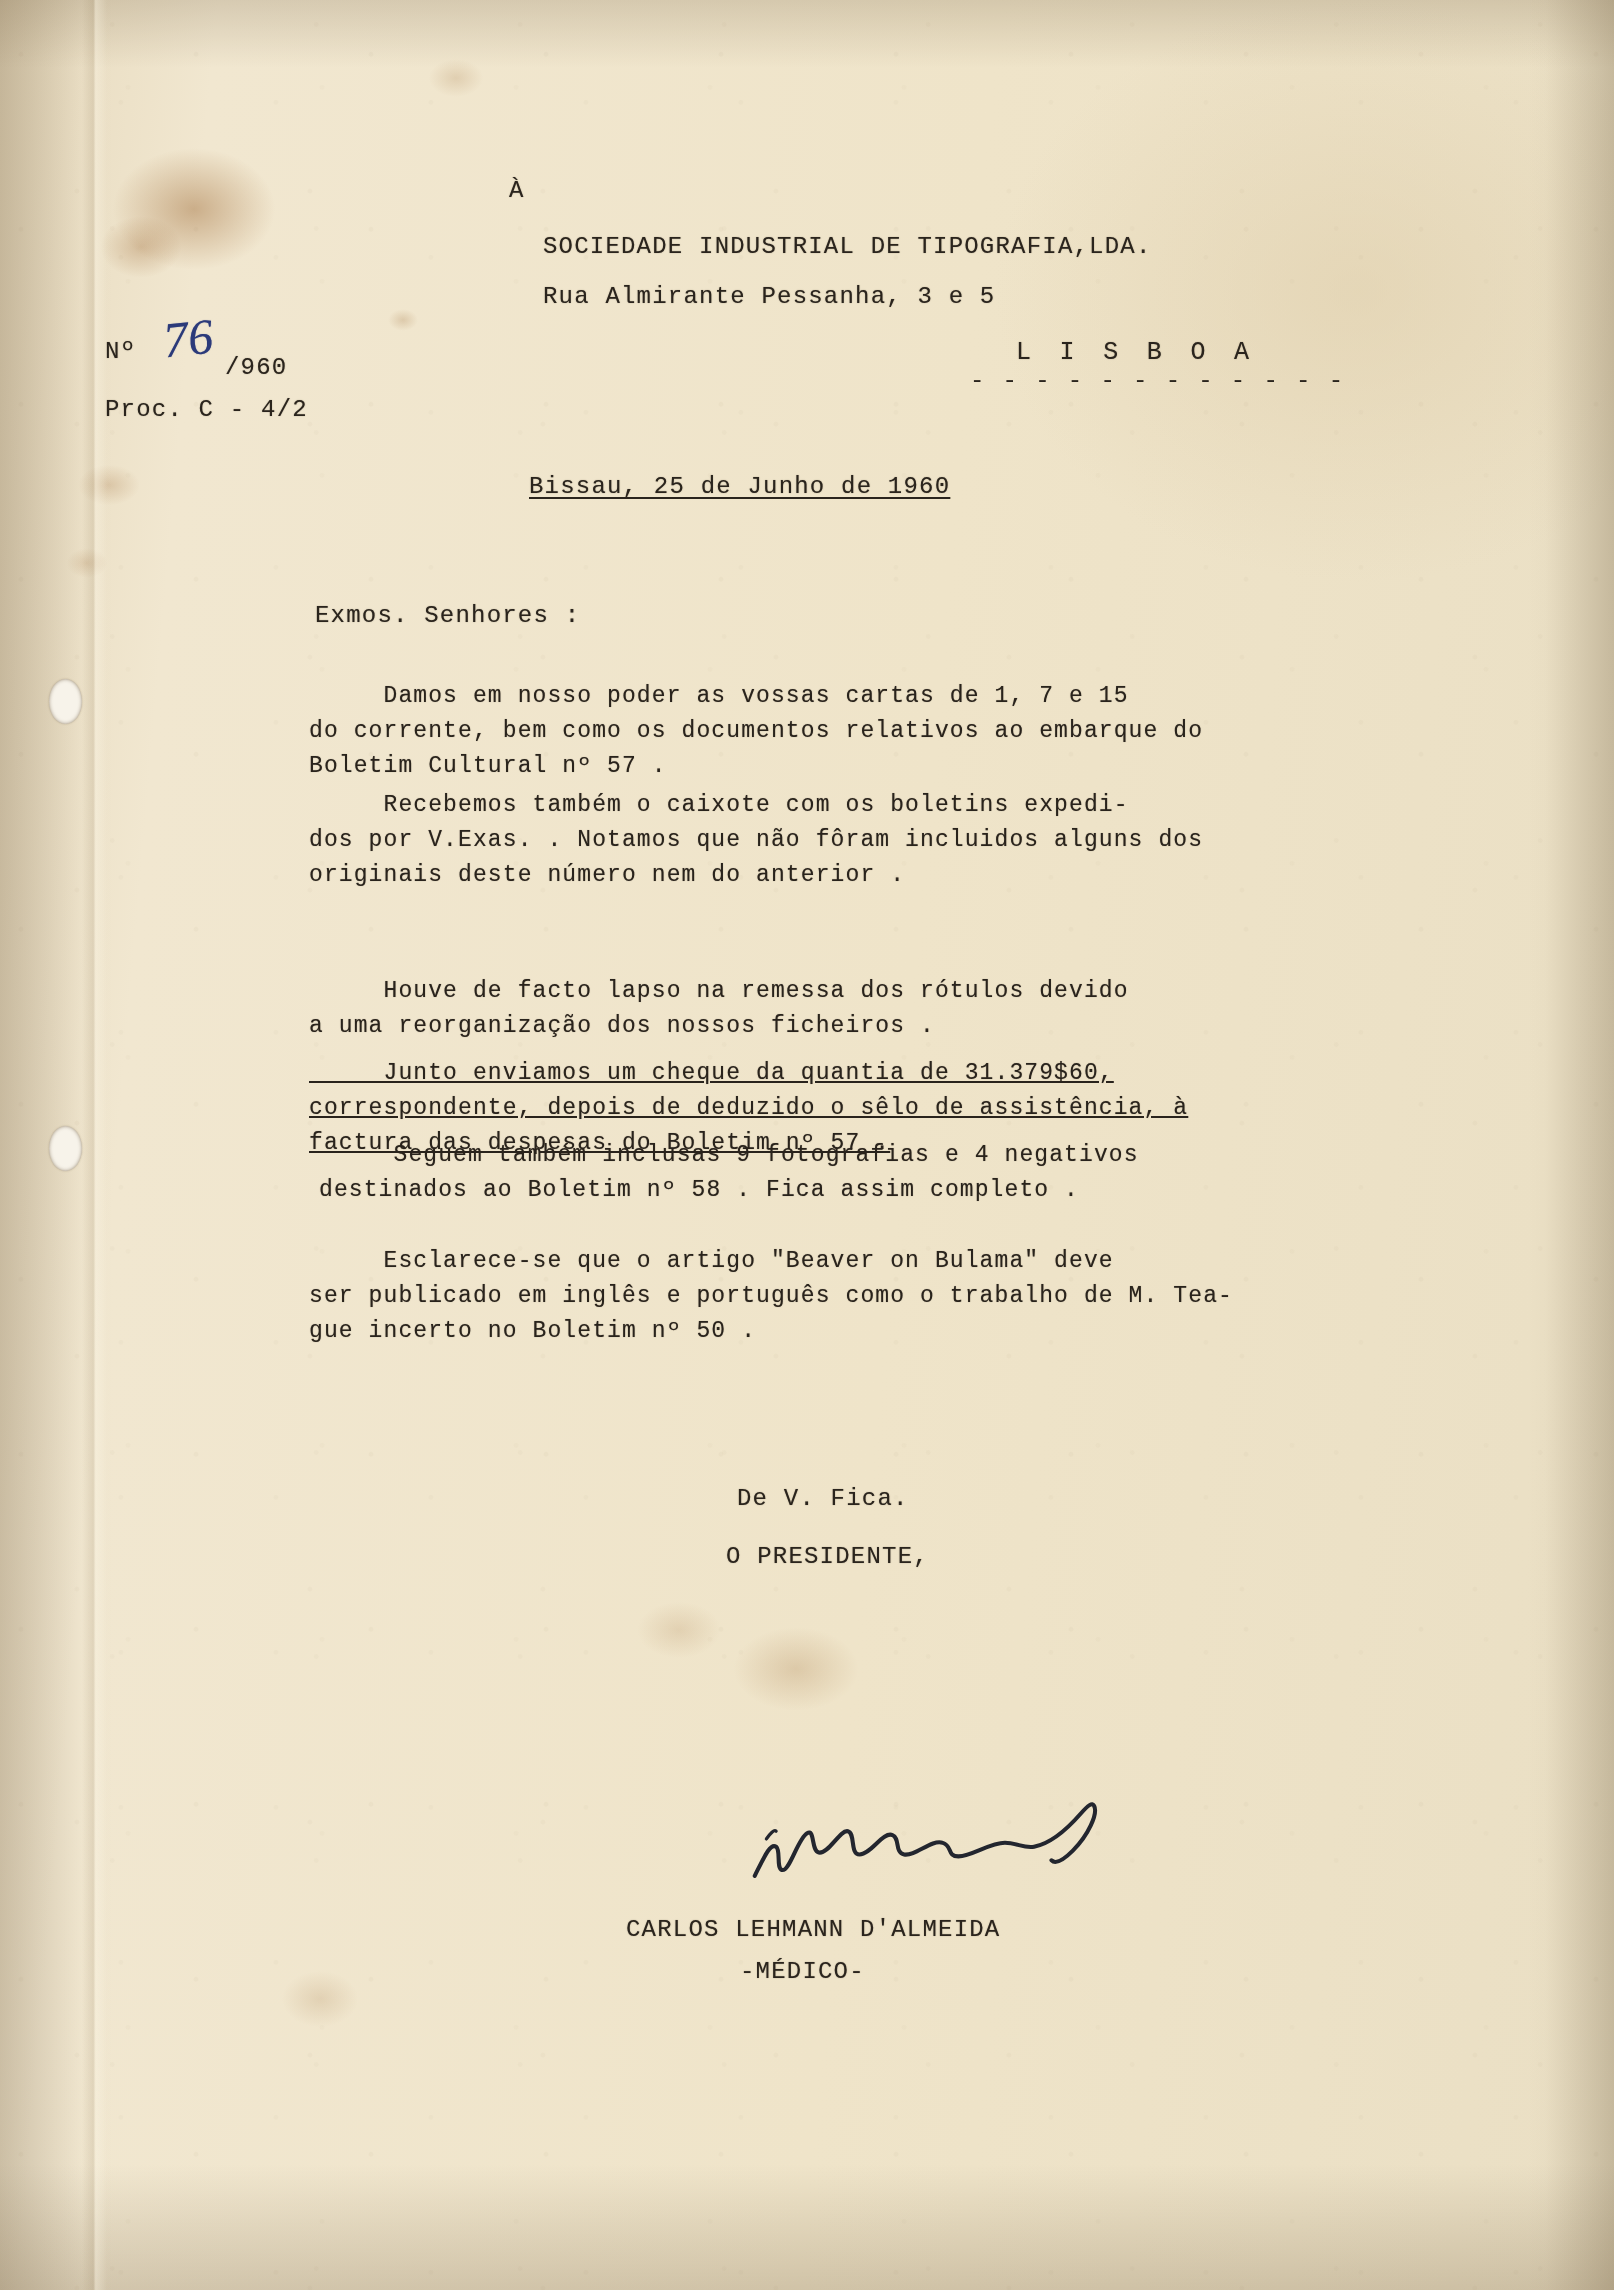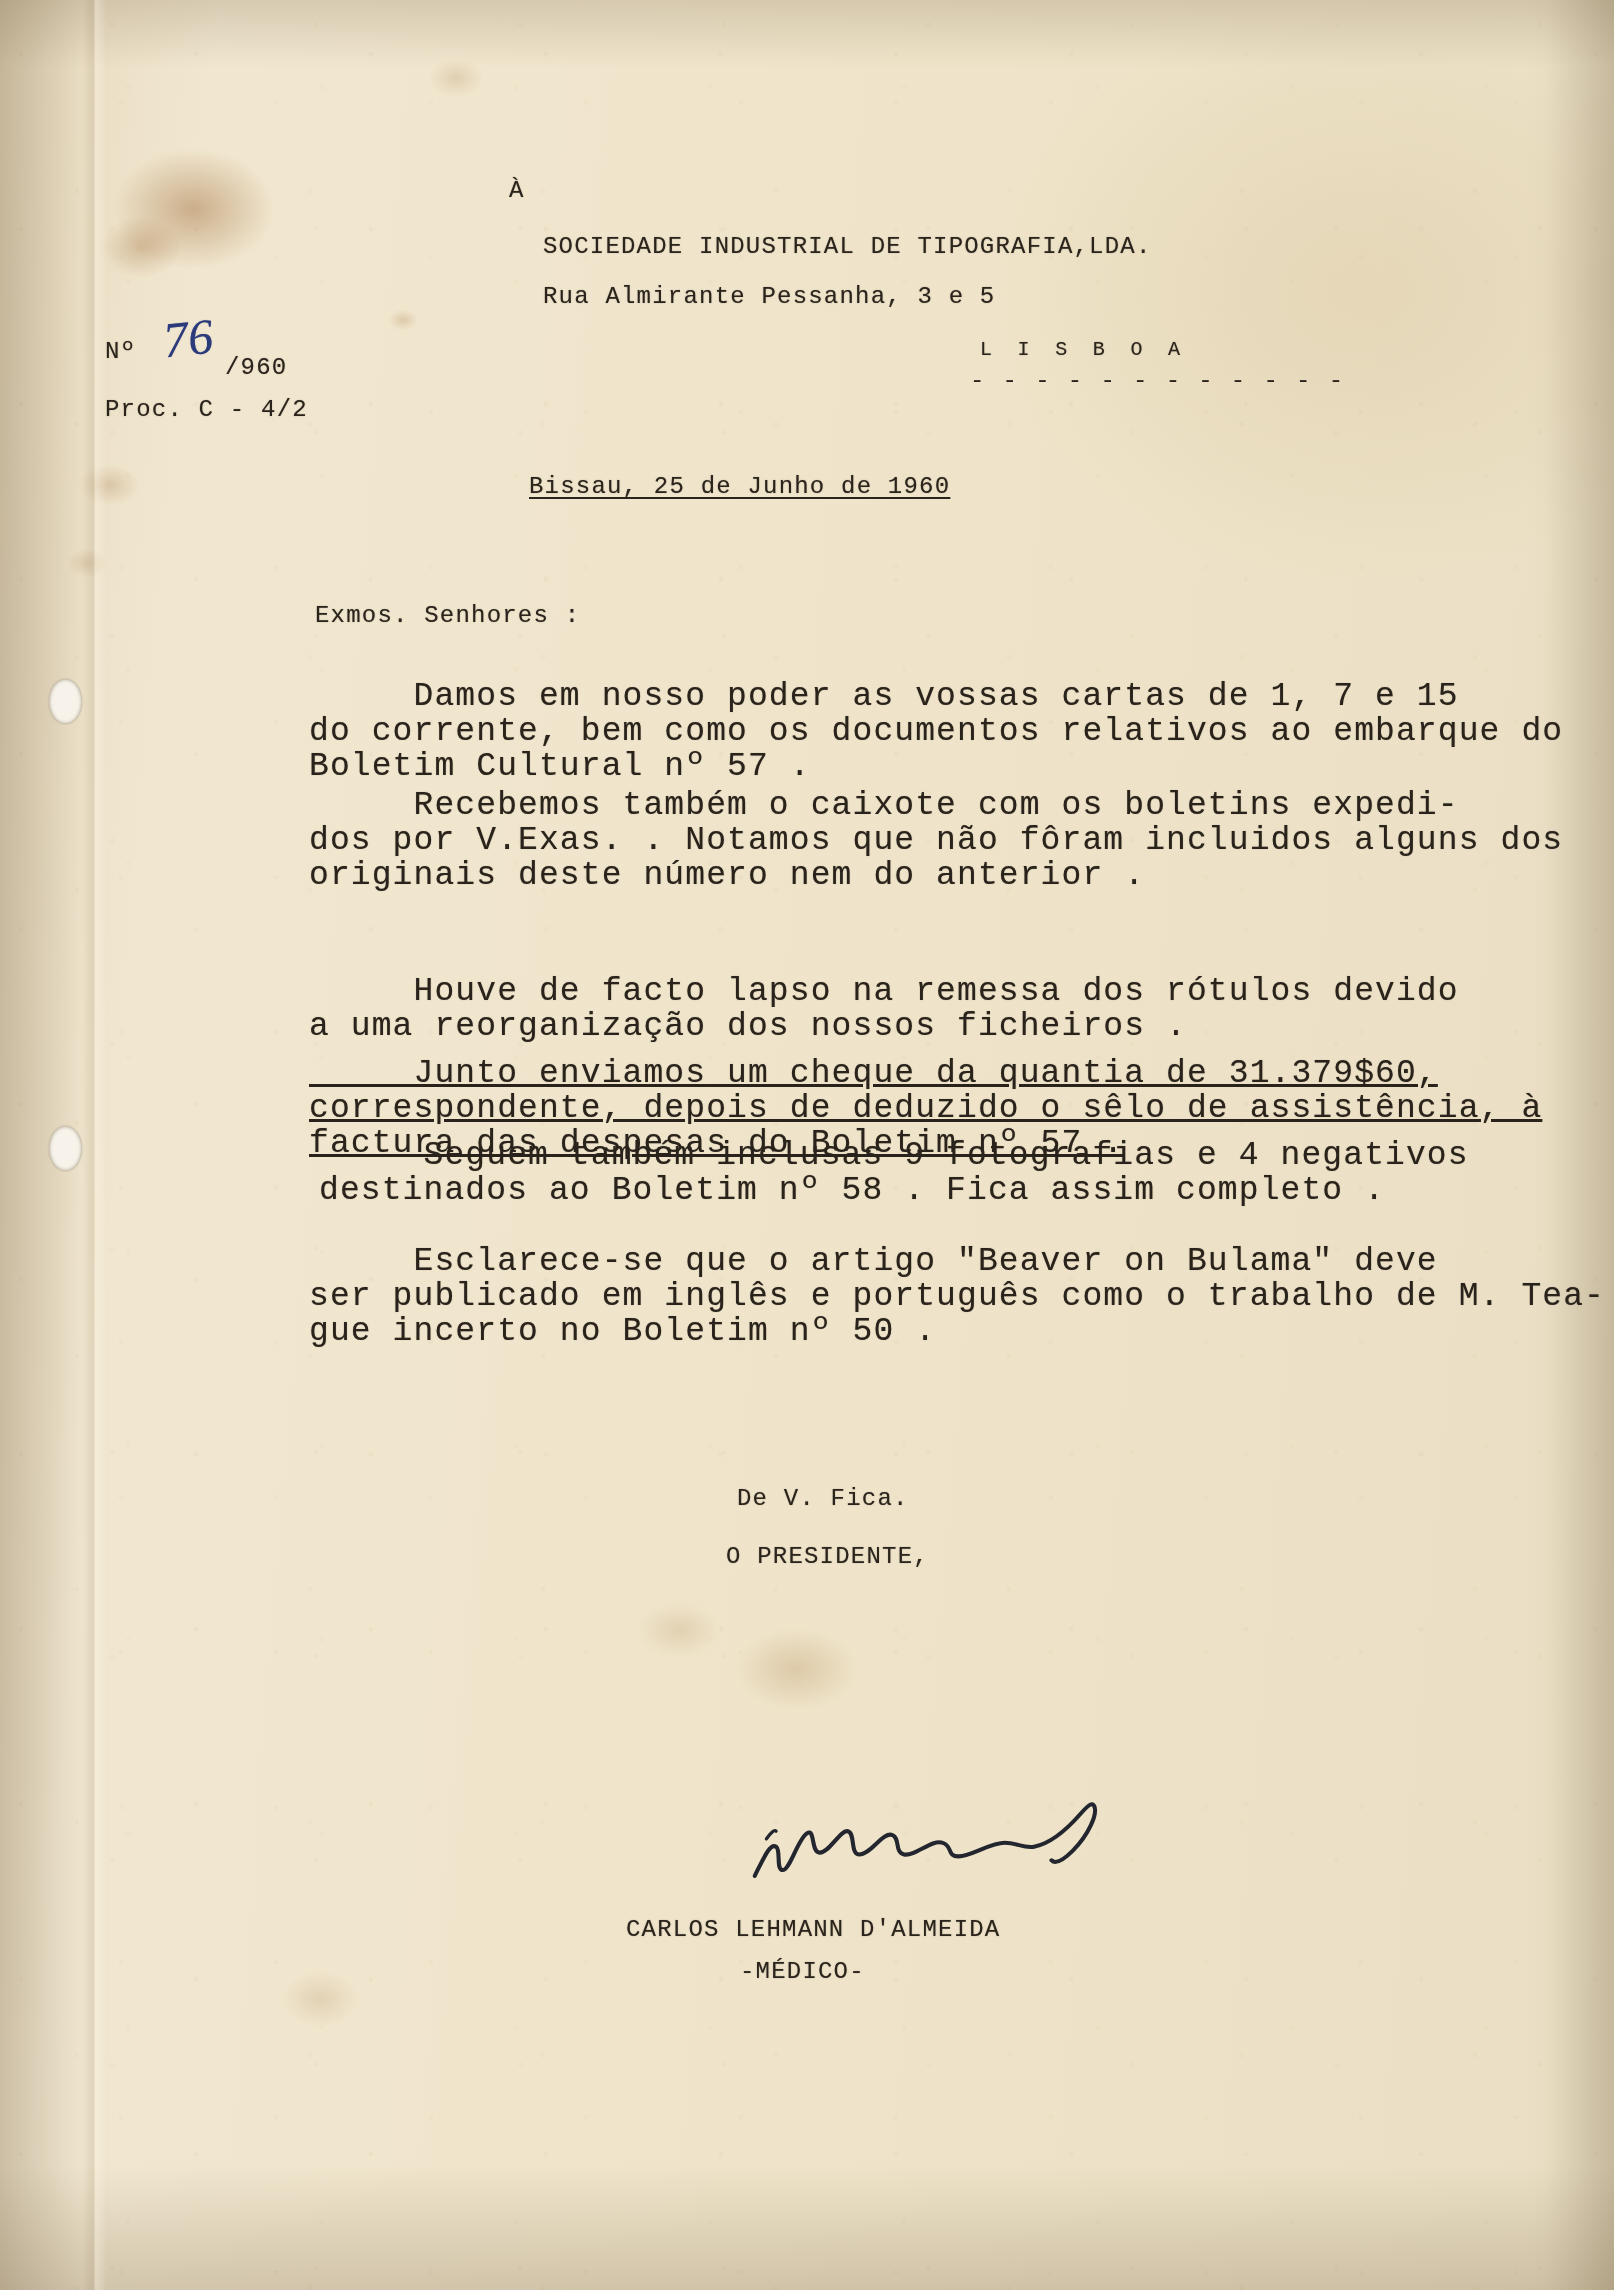--- a/index.html
+++ b/index.html
@@ -69,21 +69,21 @@
   }
   .tx {
     position: absolute;
     white-space: pre;
     font-family: "Liberation Mono", monospace;
     letter-spacing: 1.2px;
     color: #2a241d;
     text-shadow: 0 0 1.2px rgba(60,48,32,0.45);
   }
   .sz1 { font-size: 24px; }
-  .sz2 { font-size: 20px; }
+  .sz2 { font-size: 25px; margin-left: 36px; }
   .spaced { letter-spacing: 6.8px; }
   .ul { text-decoration: underline; text-underline-offset: 3.9px; }
   .dashline {
     position: absolute;
     font-family: "Liberation Mono", monospace;
     font-size: 24px;
     letter-spacing: 1.9px;
     color: #2a241d;
     white-space: pre;
   }
@@ -92,21 +92,21 @@
     font-family: "Liberation Serif", serif;
     color: #2b3a7a;
     font-size: 50px;
     font-style: italic;
     transform: rotate(-6deg);
     text-shadow: 0 0 1px rgba(40,55,120,0.5);
   }
   .body-block {
     position: absolute;
     font-family: "Liberation Mono", monospace;
-    font-size: 33px;
+    font-size: 23px;
     line-height: 35px;
     letter-spacing: 1.1px;
     white-space: pre;
     color: #29231c;
     text-shadow: 0 0 1.1px rgba(60,48,32,0.40);
   }
   .sig {
     position: absolute;
     left: 747px;
     top: 1800px;

